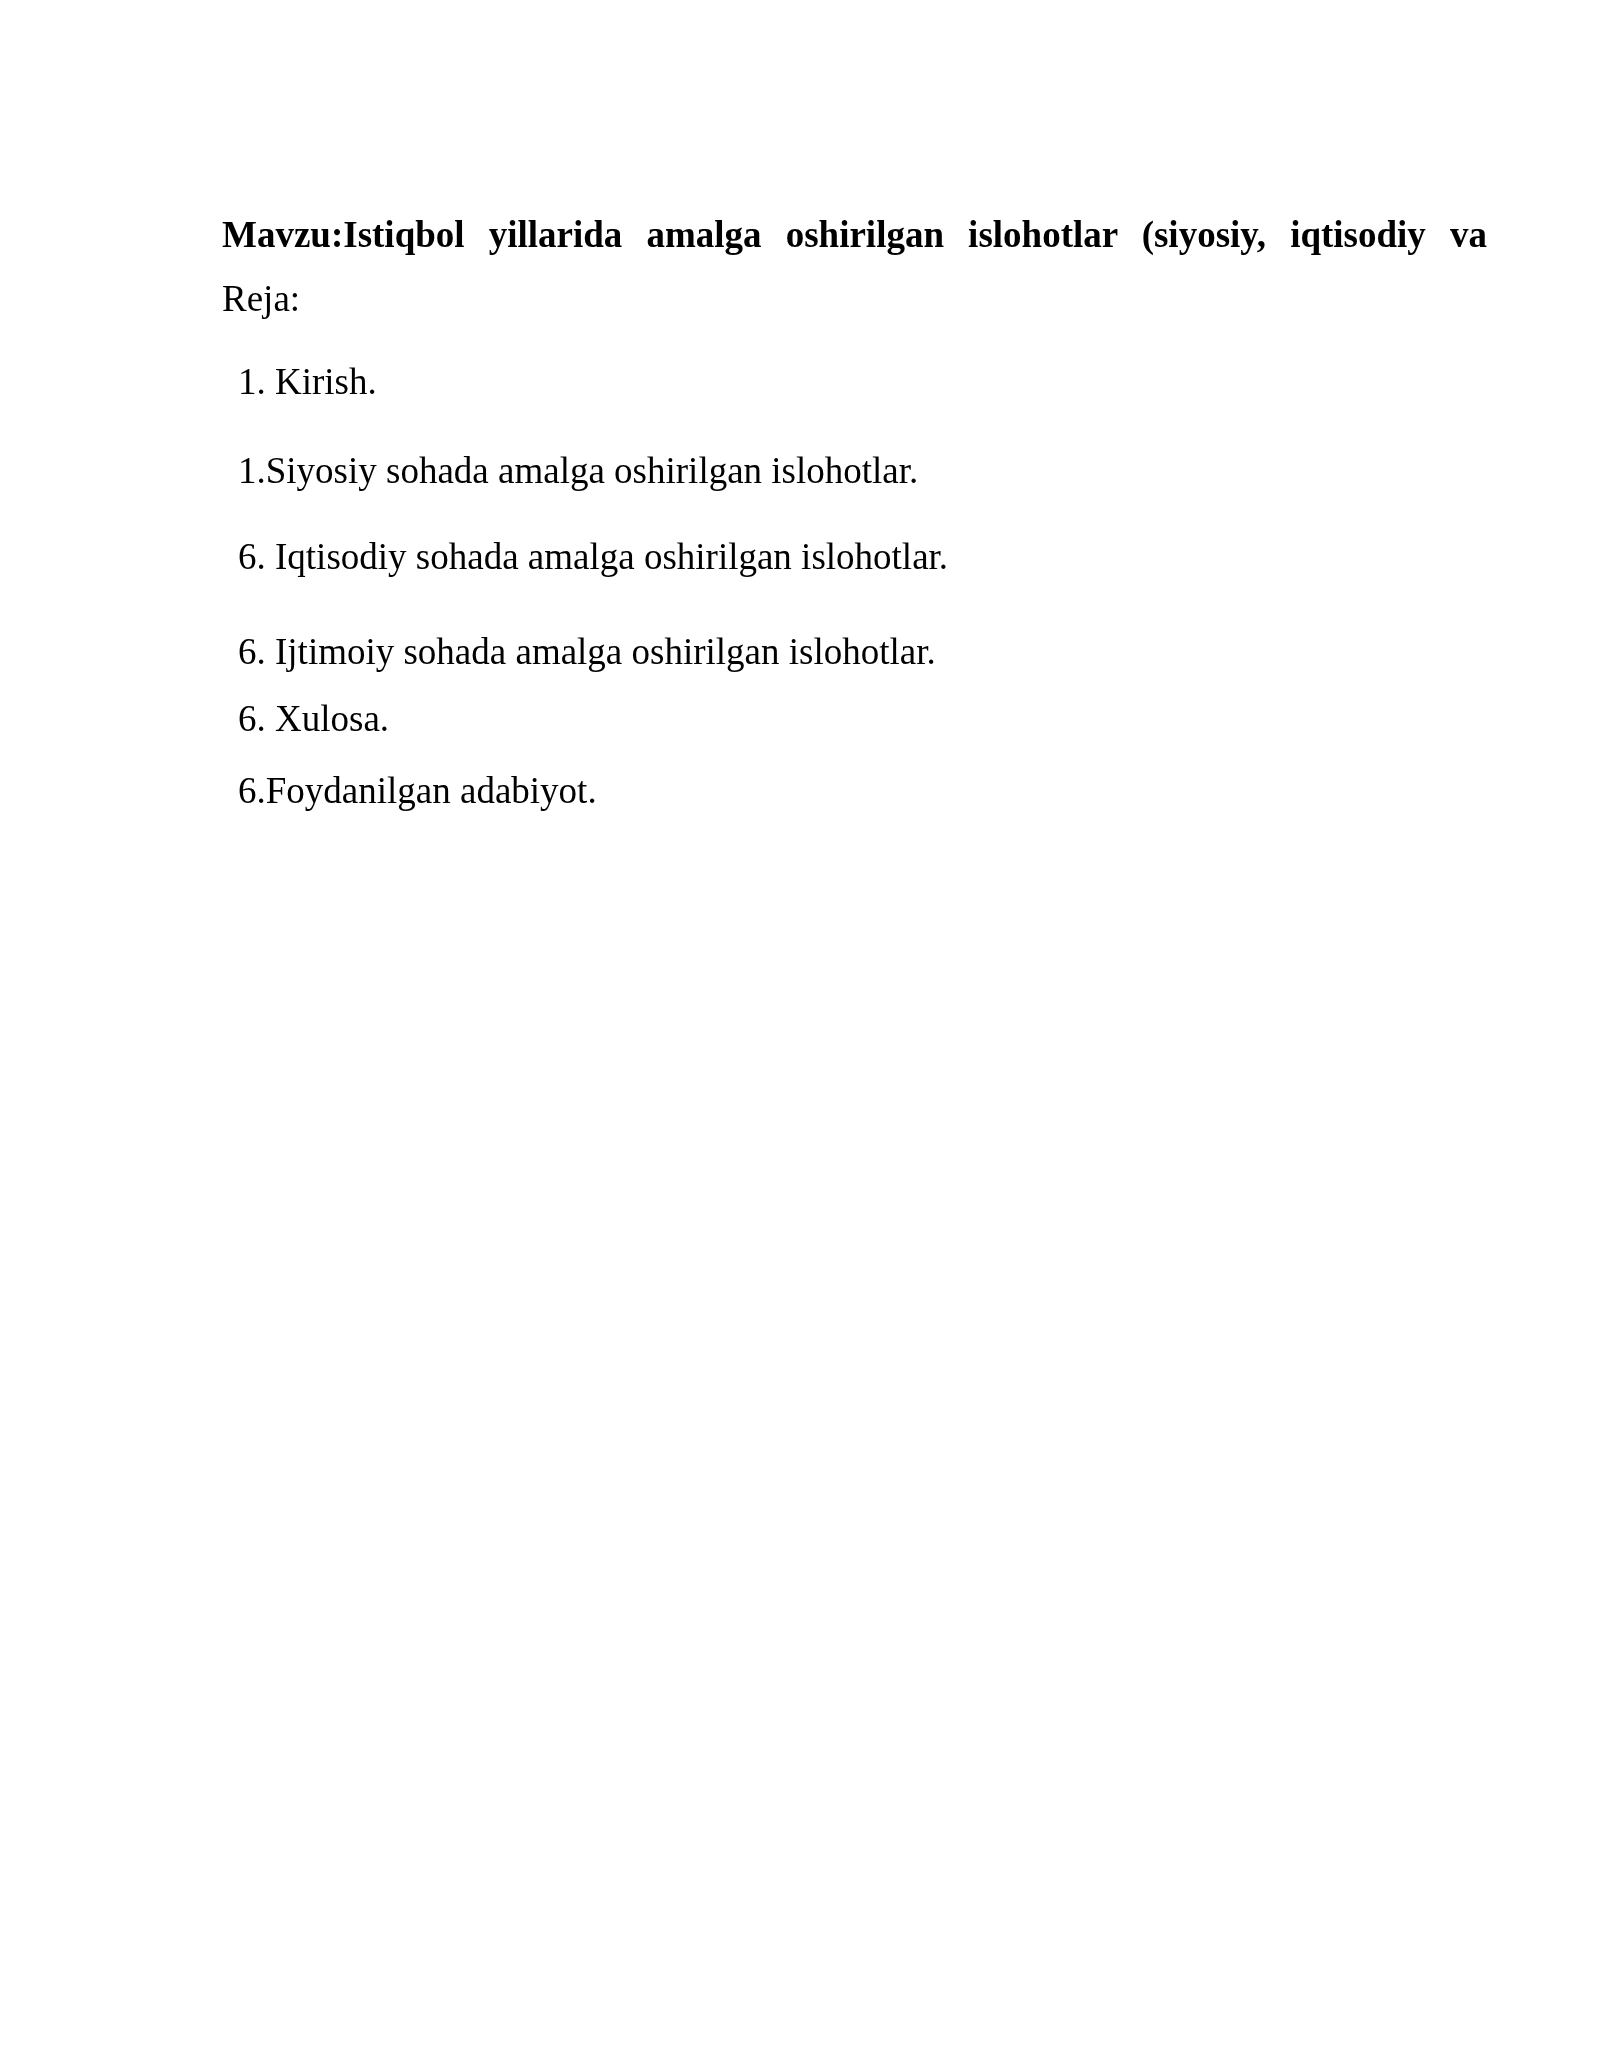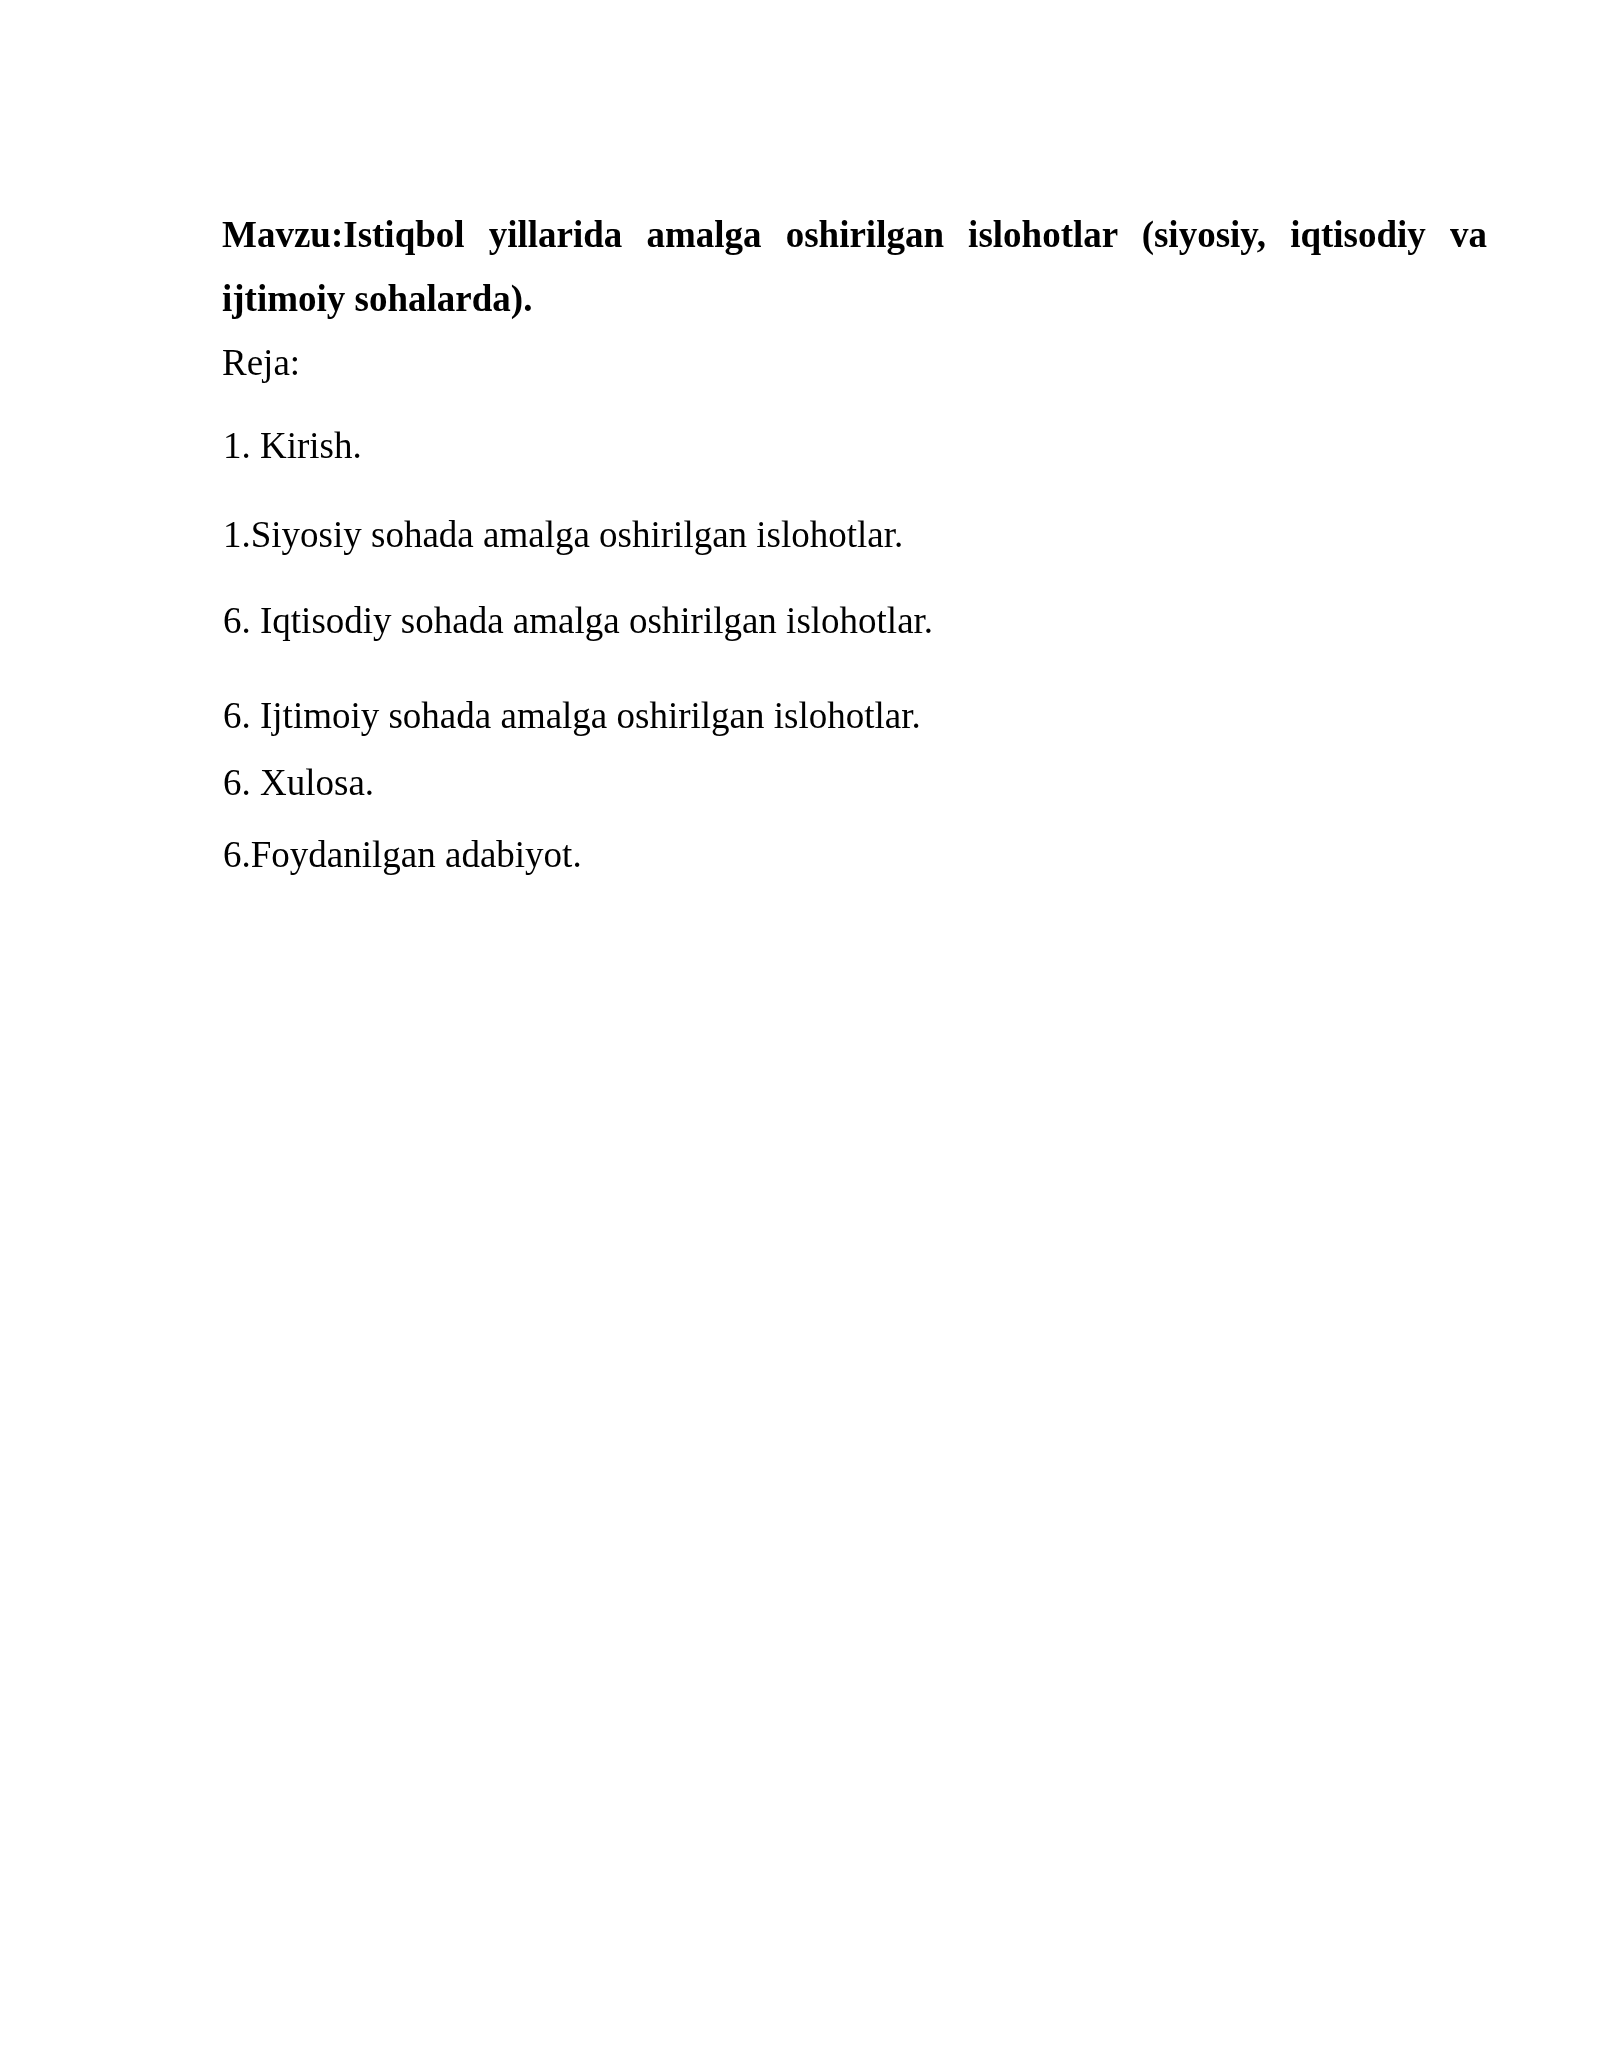--- a/index.html
+++ b/index.html
@@ -35,21 +35,21 @@
     text-align: justify;
     text-align-last: justify;
   }
   .plan-heading {
     font-size: 37px;
     font-weight: normal;
     line-height: 64px;
     margin: 0;
   }
   .plan-list {
-    margin: 1px;
+    margin: 16px;
     padding: 0;
   }
   .plan-item {
     font-size: 37px;
     font-weight: normal;
     line-height: 64px;
     margin: 0;
   }
   .plan-item.i1 { margin-top: 19px; }
   .plan-item.i2 { margin-top: 25px; }
@@ -59,21 +59,20 @@
   .plan-item.i6 { margin-top: 8px; }
 </style>
 </head>
 <body>
 
 <div class="page">
   <div class="content">
 
     <div class="title-block">
       <div class="title-line justified">Mavzu:Istiqbol yillarida amalga oshirilgan islohotlar (siyosiy, iqtisodiy va</div>
-      <div class="title-line">ijtimoiy sohalarda).</div>
     </div>
 
     <div class="plan-heading">Reja:</div>
 
     <div class="plan-list">
       <p class="plan-item i1">1. Kirish.</p>
       <p class="plan-item i2">1.Siyosiy sohada amalga oshirilgan islohotlar.</p>
       <p class="plan-item i3">6. Iqtisodiy sohada amalga oshirilgan islohotlar.</p>
       <p class="plan-item i4">6. Ijtimoiy sohada amalga oshirilgan islohotlar.</p>
       <p class="plan-item i5">6. Xulosa.</p>

